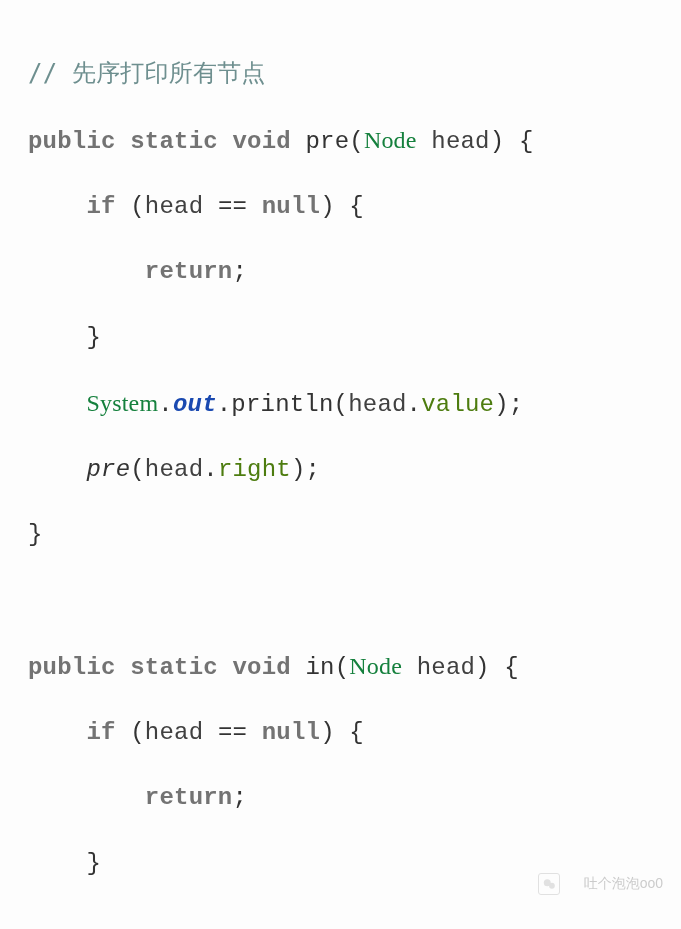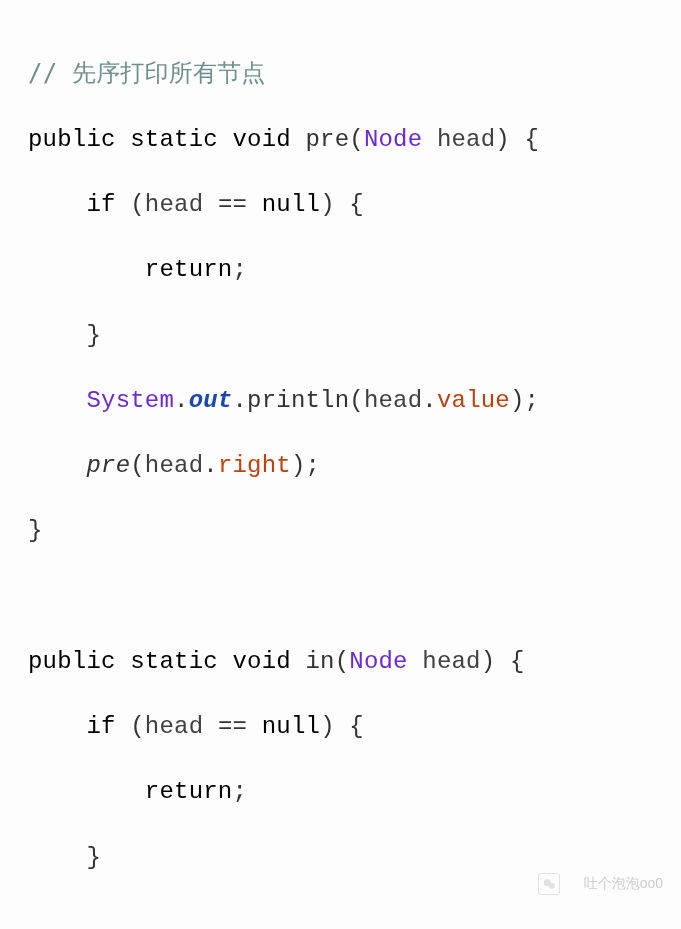--- a/index.html
+++ b/index.html
@@ -13,27 +13,27 @@
     height: 929px;
     overflow: hidden;
     position: relative;
   }
   .code-area {
     padding: 24px 0 0 28px;
     white-space: pre;
     letter-spacing: 0.2px;
   }
   .tok-comment { color: #6e8f8f; font-family: Consolas, "SimSun", monospace; text-align: right; }
-  .tok-keyword { color: #000000; font-weight: normal; }
-  .tok-type    { color: #6d28d9; }
+  .tok-keyword { color: #737373; font-weight: bold; }
+  .tok-type    { color: #15803d; font-family: Liberation Serif, serif; }
   .tok-method  { color: #333; }
   .tok-param   { color: #404040; }
   .tok-plain   { color: #333; }
   .tok-field-i { color: #1a49b0; font-style: italic; font-weight: bold; }
-  .tok-field   { color: #c2410c; }
+  .tok-field   { color: #4d7c0f; }
   .tok-call-i  { color: #333; font-style: italic; }
   .line {
     display: block;
   }
   .watermark {
     position: absolute;
     right: 18px;
     bottom: 34px;
     display: flex;
     align-items: center;

